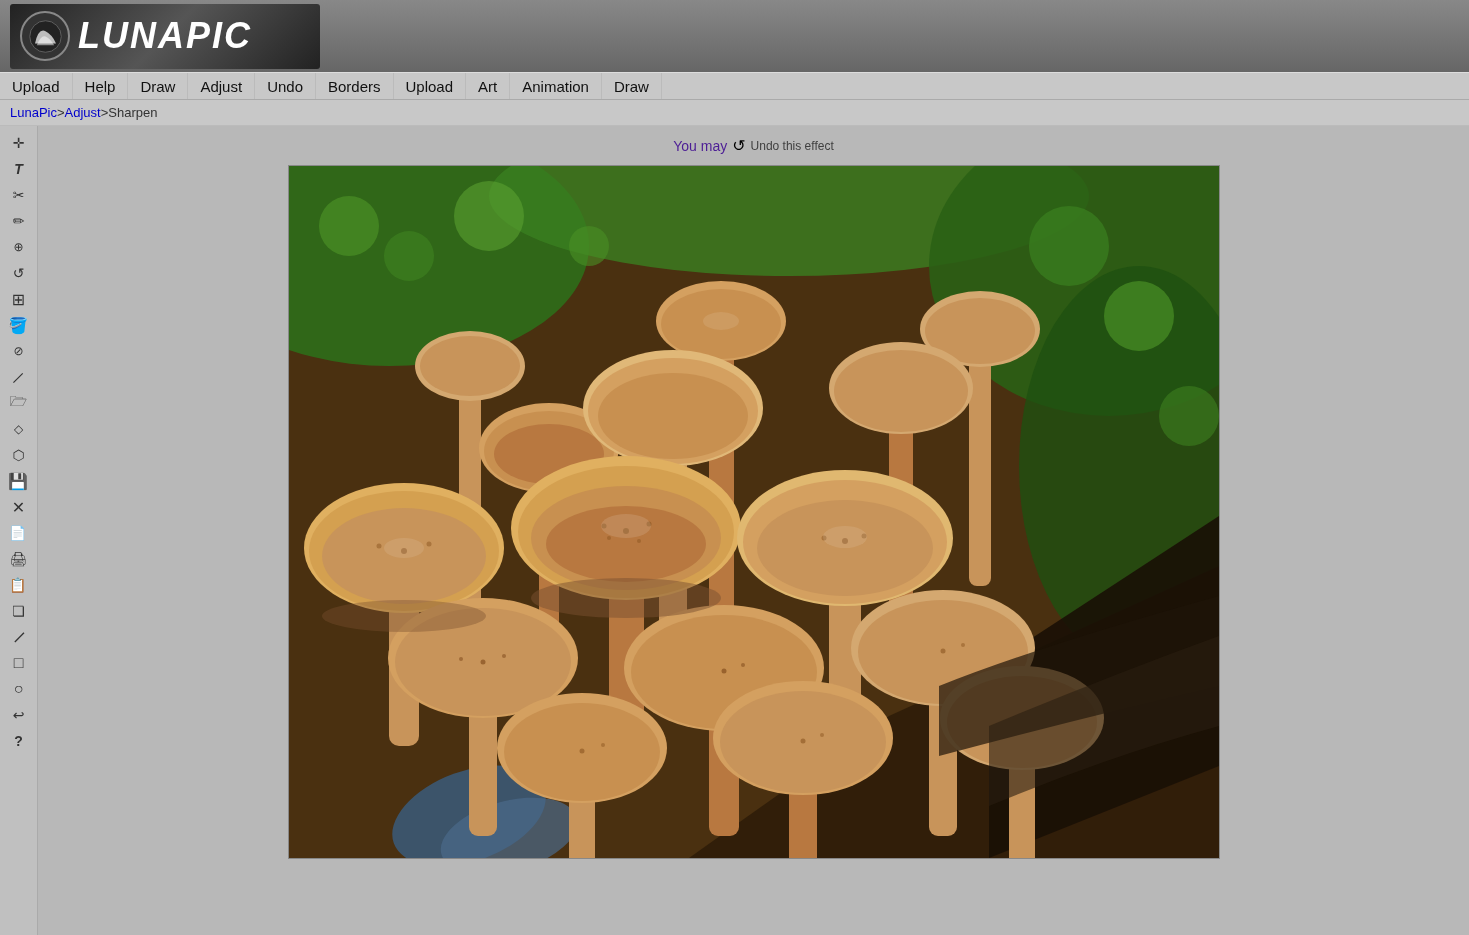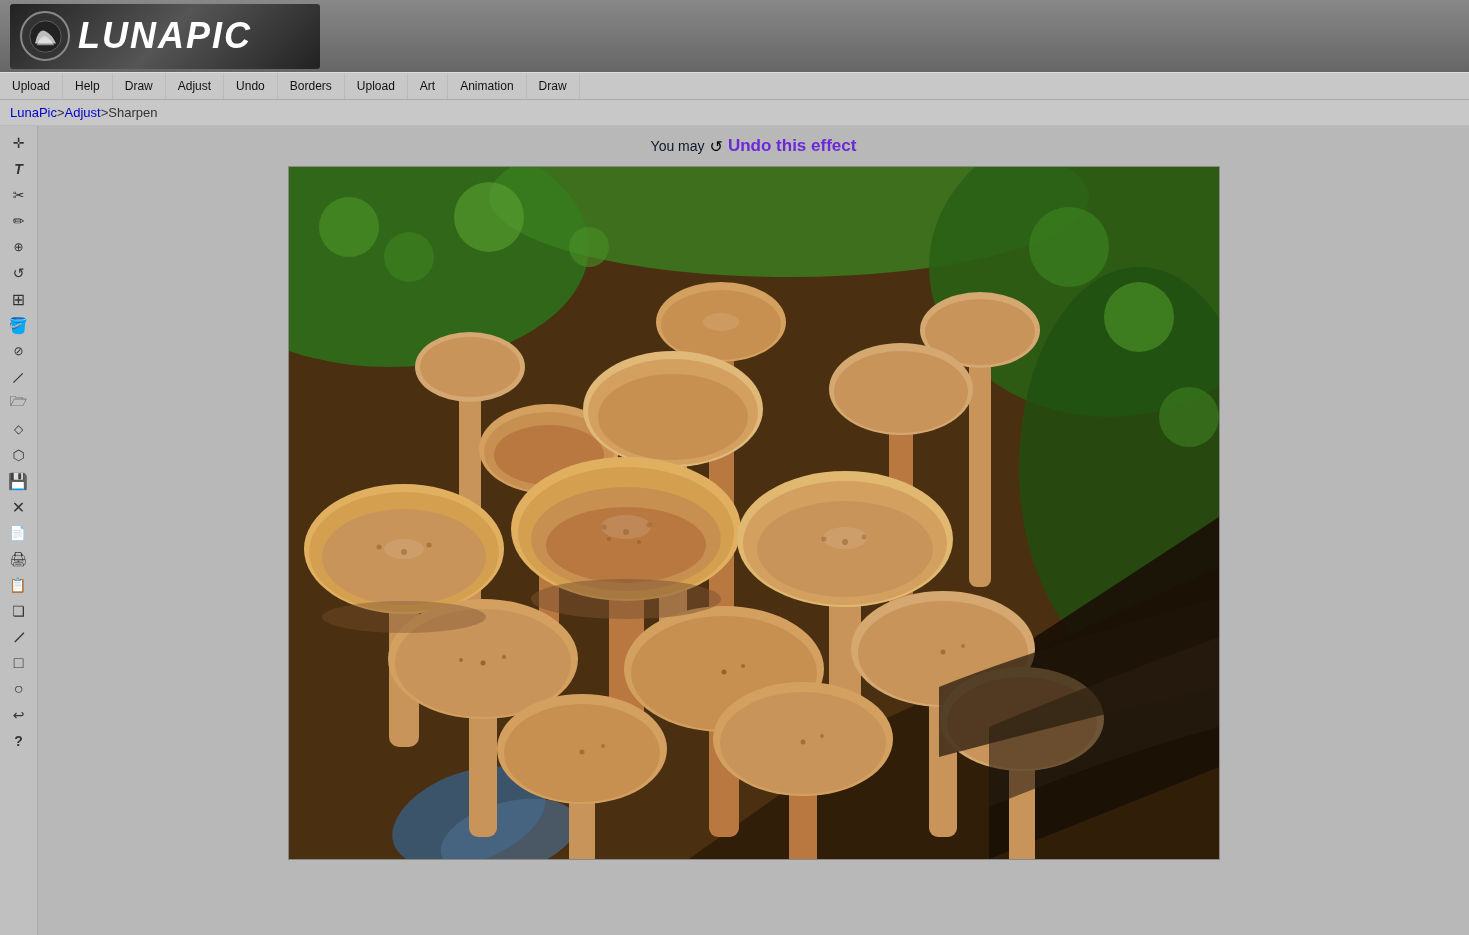--- a/index.html
+++ b/index.html
@@ -51,21 +51,21 @@
       background: #c8c8c8;
       border-bottom: 1px solid #aaa;
       border-top: 1px solid #ddd;
       height: 28px;
       display: flex;
       align-items: stretch;
     }
     .nav-item {
       padding: 12px 12px;
       cursor: pointer;
-      font-size: 12px;
+      font-size: 15px;
       color: #111;
       display: flex;
       align-items: center;
       border-right: 1px solid #bbb;
       white-space: nowrap;
     }
 
     
     #breadcrumb-bar {
       background: #c8c8c8;
@@ -121,26 +121,26 @@
     }
     #undo-bar {
       width: 100%;
       display: flex;
       justify-content: center;
       align-items: center;
       margin-bottom: 10px;
       gap: 5px;
       font-size: 14px;
     }
-    #undo-bar span.prompt-text { color: #0f172a; }
+    #undo-bar span.prompt-text { color: #4c1d95; }
     #undo-bar a {
-      color: #6d28d9;
+      color: #404040;
       text-decoration: none;
-      font-weight: bold;
-      font-size: 17px;
+      font-weight: normal;
+      font-size: 12px;
     }
     #undo-icon { font-size: 16px; }
 
     #image-container {
       border: 1px solid #888;
       display: inline-block;
     }
     #mushroom-image {
       width: 930px;
       height: 692px;

